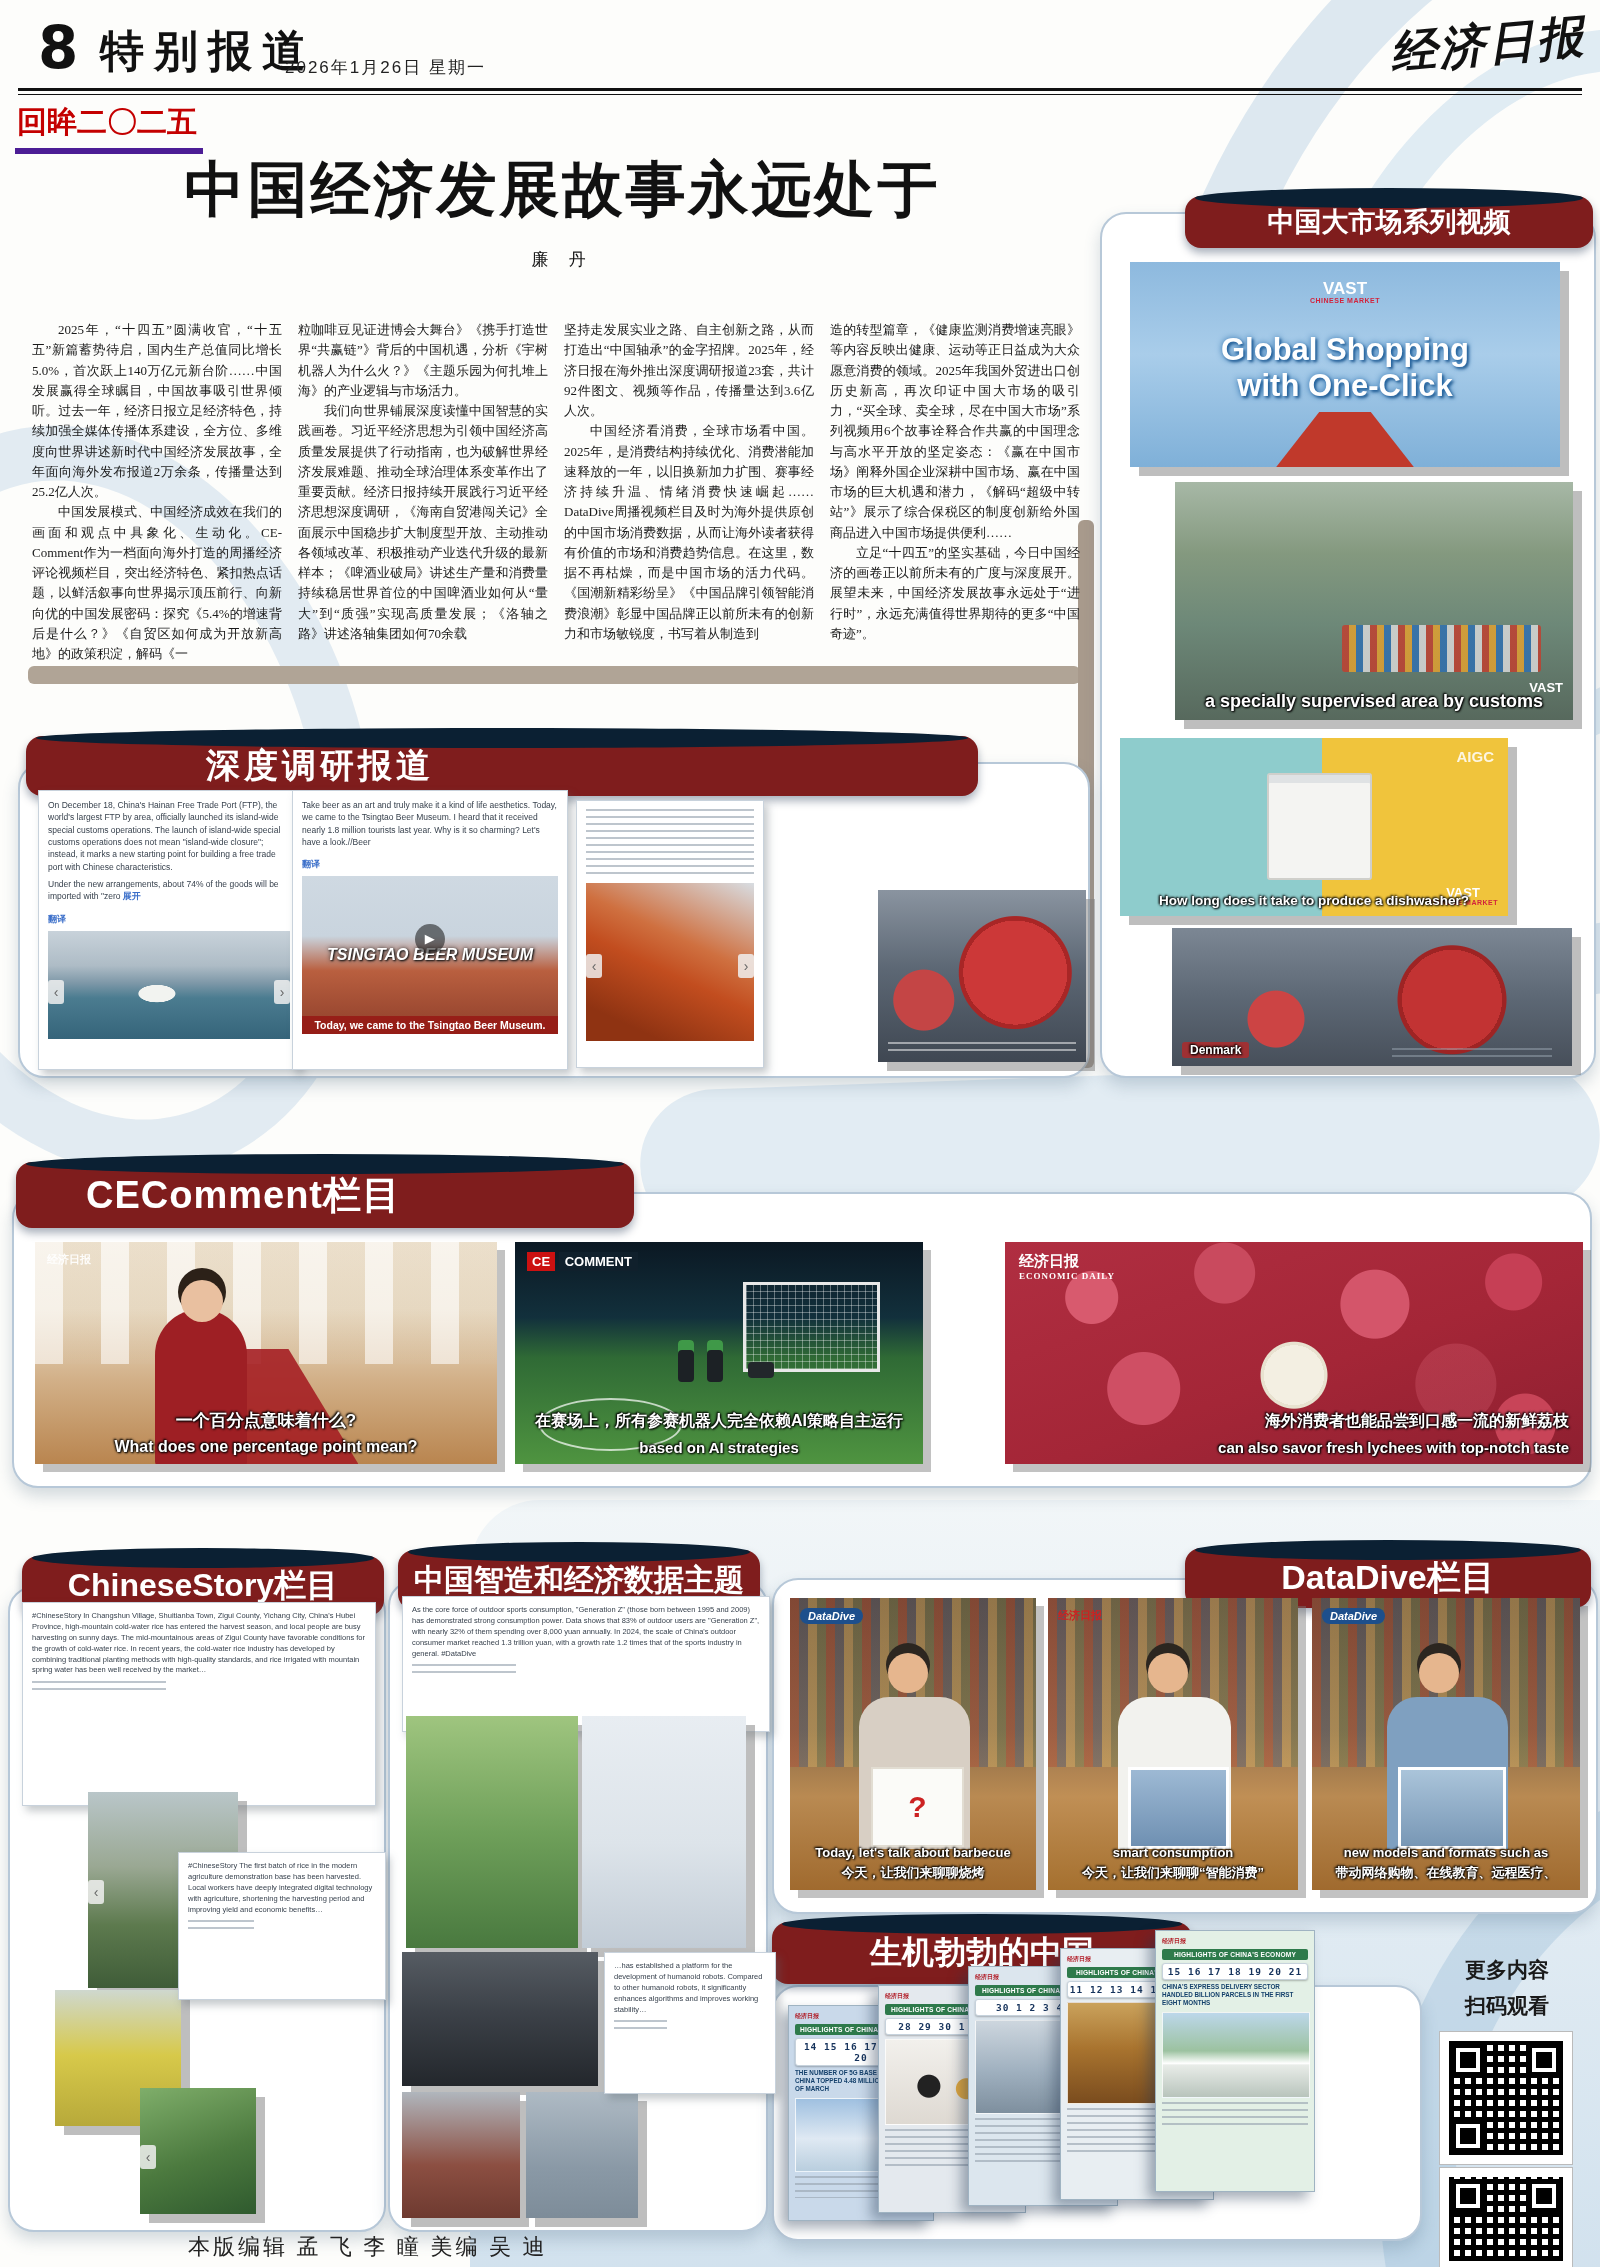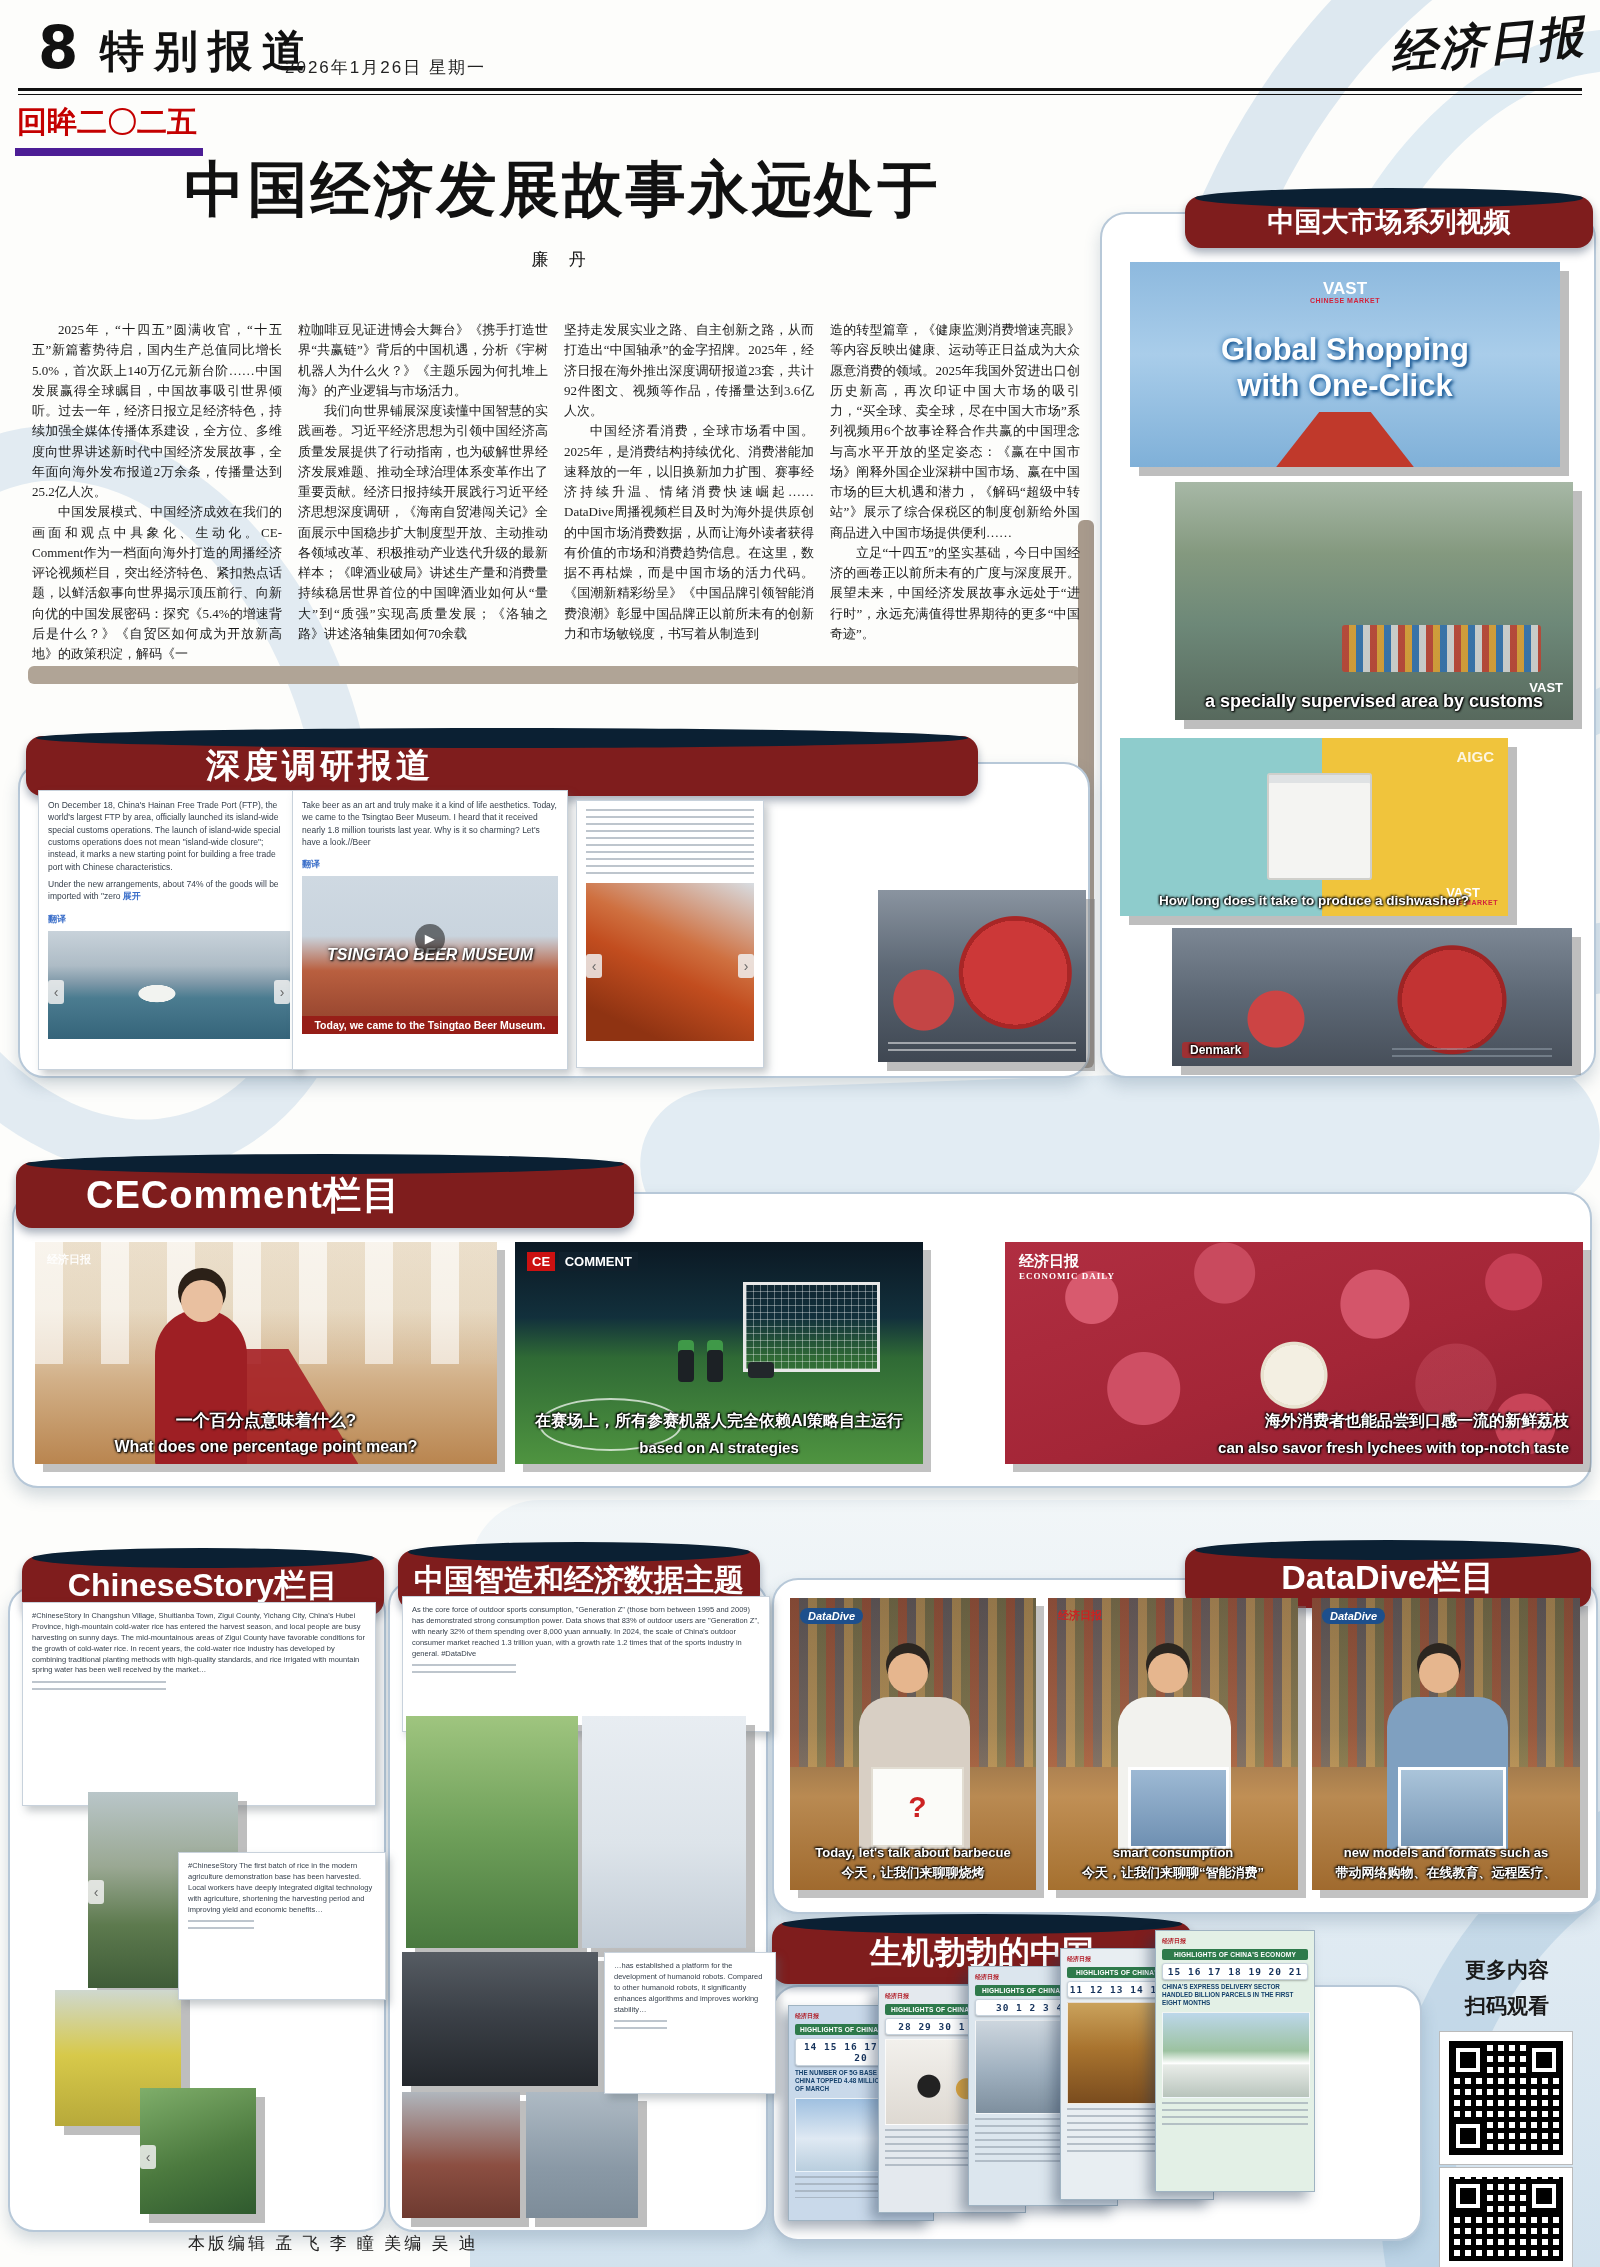--- a/index.html
+++ b/index.html
@@ -9,21 +9,21 @@
   
   .swirl{position:absolute;border-radius:50%;z-index:0;}
   
   .pagenum{font-size:58px;font-weight:900;font-family:"DejaVu Sans",sans-serif;}
   .secname{font-size:44px;font-weight:900;font-family:"Liberation Serif","DejaVu Serif",serif;letter-spacing:10px;}
   .hdate{font-size:17px;color:#222;letter-spacing:2px;}
   .masthead{font-size:46px;font-weight:bold;font-style:italic;font-family:"DejaVu Serif",serif;transform:rotate(-5deg);letter-spacing:3px;}
   .rule{position:absolute;left:18px;right:18px;border-top:3px solid #111;}
   .rule2{position:absolute;left:18px;right:18px;border-top:1px solid #111;}
   
-  .tag{font-size:30px;font-weight:900;color:#c40000;border-bottom:8px solid #4c1d95;padding:0 6px 5px 2px;}
+  .tag{font-size:30px;font-weight:900;color:#c40000;border-bottom:6px solid #4c1d95;padding:0 6px 5px 2px;}
   .headline{font-size:60px;font-weight:900;letter-spacing:3px;text-align:center;font-family:"Liberation Sans",sans-serif;}
   .author{font-size:17px;text-align:center;letter-spacing:8px;font-family:"Liberation Serif",serif;}
   
   .cols{display:flex;gap:16px;}
   .col{flex:1;height:342px;overflow:hidden;font-family:"Liberation Serif","DejaVu Serif",serif;
        font-size:13px;line-height:1.56;text-align:justify;color:#1a1a1a;}
   .col p{margin:0;text-indent:2em;}
   .col p.noind{text-indent:0;}
   
   .banner{position:absolute;background:#7f1d1d;color:#fff;font-weight:900;z-index:3;
@@ -64,21 +64,21 @@
   .hl-img{width:100%;margin-top:4px;border:1px solid #ffffffcc;}
   
   .dd{position:absolute;z-index:4;overflow:hidden;box-shadow:8px 8px 0 rgba(120,120,120,.45);}
   .dd .shelf{position:absolute;inset:0 0 42% 0;
       background:repeating-linear-gradient(90deg,rgba(170,60,50,.35) 0 9px,rgba(40,80,140,.30) 9px 18px,rgba(220,190,110,.35) 18px 27px,rgba(90,130,90,.3) 27px 36px);}
   .dd .head{position:absolute;width:40px;height:40px;border-radius:50%;background:#e6b68e;box-shadow:0 -8px 0 2px #2c2620;}
   .dd .body{position:absolute;border-radius:30px 30px 0 0;}
   .pill{position:absolute;font-size:11px;font-weight:900;font-style:italic;color:#fff;background:#1d4f8c;
         padding:2px 8px;border-radius:10px;z-index:6;}
   .redlogo{position:absolute;font-size:11px;font-weight:900;color:#c22;z-index:6;font-family:"Liberation Serif",serif;}
-  .footer-line{font-size:17px;font-family:"Liberation Serif","DejaVu Serif",serif;letter-spacing:3px;color:#222;}
+  .footer-line{font-size:22px;font-family:"Liberation Serif","DejaVu Serif",serif;letter-spacing:3px;color:#222;}
 </style>
 </head>
 <body>
 
 <div id="page">
 
   <div class="swirl" style="left:1150px;top:-180px;width:780px;height:1050px;border:70px solid rgba(148,185,216,.30);transform:rotate(18deg);"></div>
   <div class="swirl" style="left:1300px;top:20px;width:440px;height:660px;border:42px solid rgba(170,202,228,.35);transform:rotate(18deg);"></div>
   <div class="swirl" style="left:-170px;top:420px;width:430px;height:650px;border:55px solid rgba(150,186,215,.26);transform:rotate(-14deg);"></div>
   <div class="abs" style="left:640px;top:1075px;width:960px;height:150px;background:rgba(172,202,228,.32);border-radius:80px;transform:rotate(-2deg);z-index:0;"></div>

